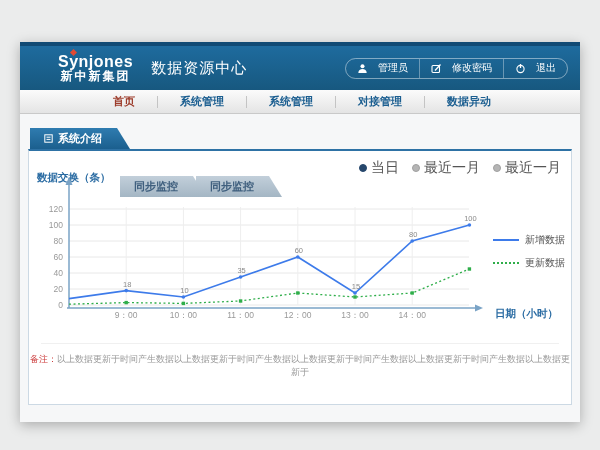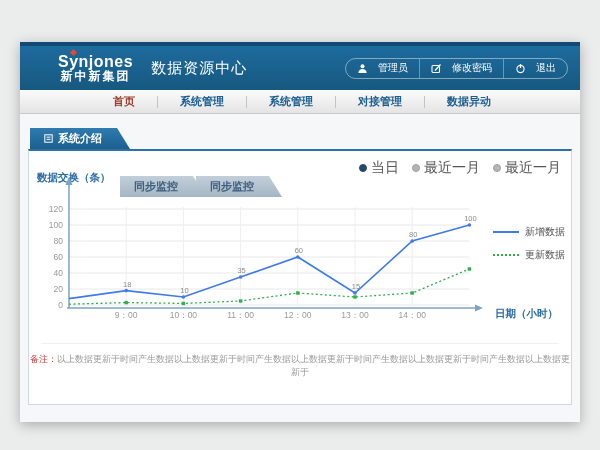--- a/index.html
+++ b/index.html
@@ -52,21 +52,21 @@
   .radio { display:flex; align-items:center; gap:4px; font-size:14px; color:#555; cursor:pointer; }
   .radio-dot { width:8px; height:8px; border-radius:50%; background:#b5b5b5; border:1px solid #a0a0a0; }
   .radio-dot.on { background:#26476c; border-color:#26476c; }
 
   .ylabel { position:absolute; left:8px; top:20px; font-size:10.5px; font-weight:bold; color:#2b6ca3; }
   .xlabel { position:absolute; left:450px; top:156px; font-size:10.5px; font-weight:bold; color:#2b6ca3;margin-left:16px; }
 
   .chart-svg { position:absolute; left:0; top:0; width:544px; height:256px; }
   .chart-svg text { font-family:"Liberation Sans","DejaVu Sans",sans-serif; }
 
-  .legend { position:absolute; left:464px; top:74px; display:flex; flex-direction:column; gap:9px;text-align:right; }
+  .legend { position:absolute; left:464px; top:82px; display:flex; flex-direction:column; gap:9px;text-align:right; }
   .lg-item { display:flex; align-items:center; gap:6px; font-size:10px; color:#555; cursor:pointer; }
   .lg-line { width:26px; height:0; }
   .lg-line.solid { border-top:2px solid #3d7bea; }
   .lg-line.dotted { border-top:2px dotted #2fae4a; }
 
   .divider { position:absolute; left:12px; right:12px; top:192px; border-top:1px solid #f0f0f0; }
   .note { position:absolute; left:0; right:0; top:202px; text-align:center; font-size:9px; color:#999; }
   .note .pre { color:#cc3b3b; }
 </style>
 </head>

